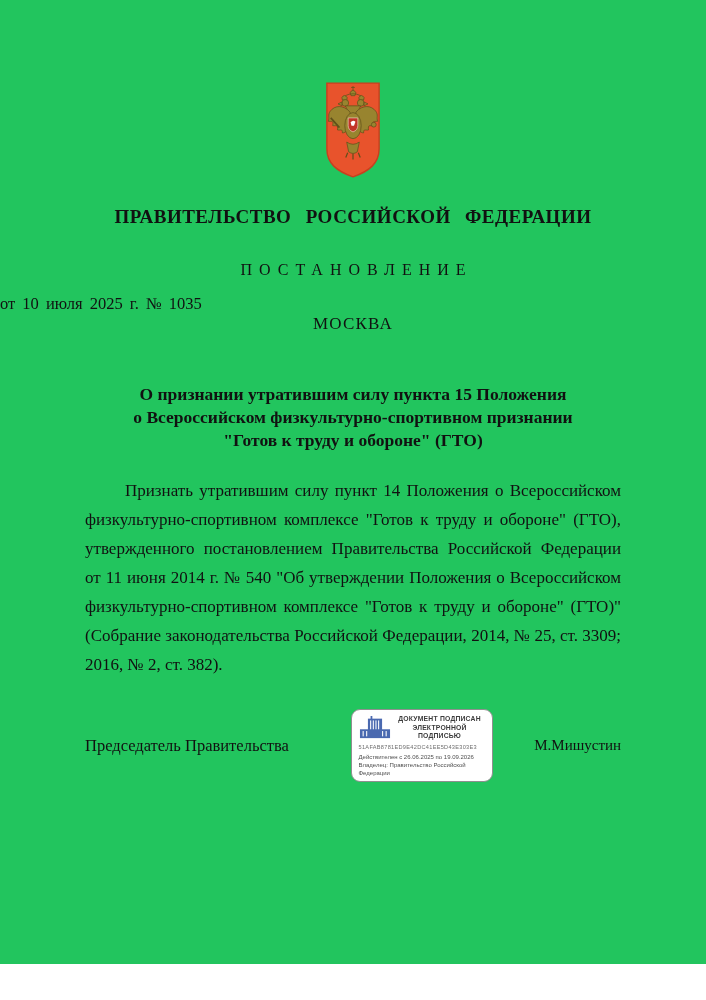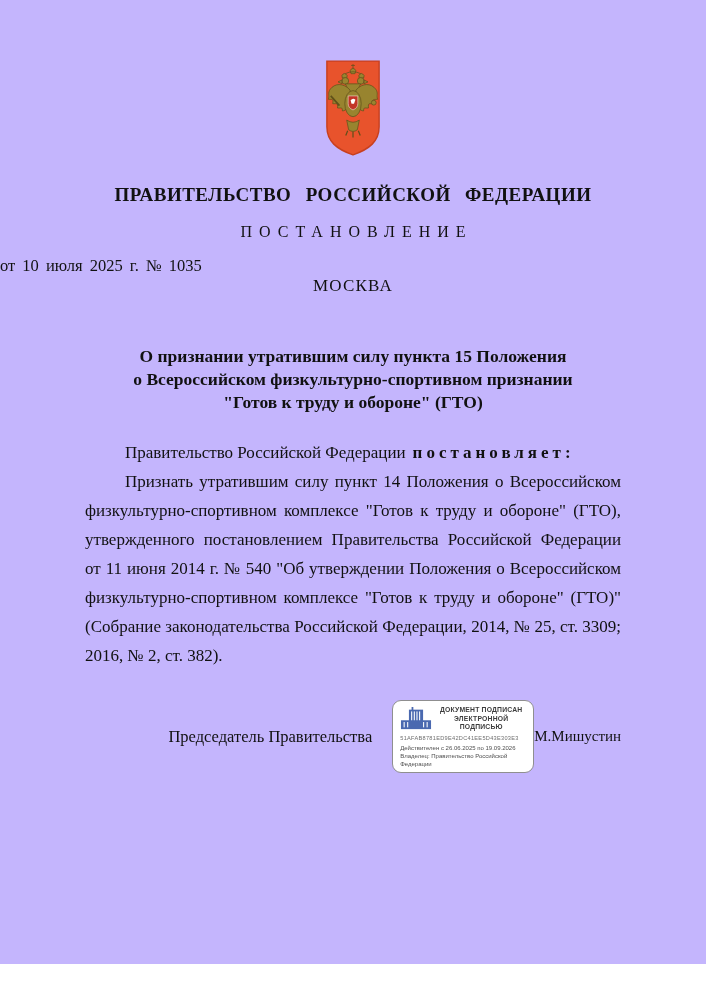--- a/index.html
+++ b/index.html
@@ -1,30 +1,30 @@
 <!DOCTYPE html>
 <html><head>
 <meta charset="utf-8">
 <style>
   html,body{margin:0;padding:0;background:#ffffff;}
   .page{
     width:706px;height:964px;box-sizing:border-box;
-    padding-top:58px;background:#c4b5fd;overflow:hidden;
+    padding-top:80px;background:#22c55e;overflow:hidden;
     font-family:"Liberation Serif","DejaVu Serif",serif;color:#111;
   }
   .emblem{width:58px;height:100px;margin:0 auto 26px;}
   .org{font-size:19px;font-weight:bold;text-align:center;word-spacing:9px;letter-spacing:.5px;}
-  .doctype{margin-top:17px;font-size:16px;letter-spacing:7px;text-align:center;text-indent:7px;}
+  .doctype{margin-top:33px;font-size:16px;letter-spacing:7px;text-align:center;text-indent:7px;}
   .dateline{margin-top:15px;font-size:16.5px;text-align:left;word-spacing:3px;}
   .city{font-size:17px;text-align:center;letter-spacing:1.2px;}
   .title{margin-top:49px;font-size:17.5px;font-weight:bold;text-align:center;line-height:23px;}
   .bodytext{margin:24px 85px 0;font-size:17px;line-height:29px;text-align:justify;}
   .para{margin:0;text-indent:40px;}
   .resolve{font-weight:bold;letter-spacing:4px;margin-left:7px;}
-  .sigrow{margin:30px 85px 0;display:flex;align-items:center;justify-content:flex-end;}
+  .sigrow{margin:30px 85px 0;display:flex;align-items:center;justify-content:space-between;}
   .sigpos{font-size:16.5px;line-height:21px;text-align:center;}
   .stamp{
     width:142px;box-sizing:border-box;border:1.5px solid #8f8f8f;border-radius:9px;
     padding:5px 7px 4px;margin-left:20px;
     font-family:"Liberation Sans","DejaVu Sans",sans-serif;background:#fff;
   }
   .stamp-head{display:flex;align-items:center;gap:4px;}
   .stamp-icon{flex:0 0 auto;display:inline-block;line-height:0;}
   .stamp-head-text{flex:1;font-size:6.8px;font-weight:bold;color:#3c3c3c;line-height:8.5px;letter-spacing:.2px;text-align:center;}
   .stamp-serial{font-size:5.6px;color:#6f6f6f;margin-top:3px;letter-spacing:.3px;white-space:nowrap;}
@@ -71,21 +71,20 @@
   <div class="dateline">от 10 июля 2025 г. № 1035</div>
   <div class="city">МОСКВА</div>
 
   <div class="title">
     <div>О признании утратившим силу пункта 15 Положения</div>
     <div>о Всероссийском физкультурно-спортивном признании</div>
     <div>"Готов к труду и обороне" (ГТО)</div>
   </div>
 
   <div class="bodytext">
-    <p class="para"><span>Правительство Российской Федерации</span><span class="resolve">постановляет:</span></p>
     <p class="para">Признать утратившим силу пункт 14 Положения о Всероссийском физкультурно-спортивном комплексе "Готов к труду и обороне" (ГТО), утвержденного постановлением Правительства Российской Федерации от 11 июня 2014 г. № 540 "Об утверждении Положения о Всероссийском физкультурно-спортивном комплексе "Готов к труду и обороне" (ГТО)" (Собрание законодательства Российской Федерации, 2014, № 25, ст. 3309; 2016, № 2, ст. 382).</p>
   </div>
 
   <div class="sigrow">
     <div class="sigpos">
       <div>Председатель Правительства</div>
     </div>
 
     <div class="stamp">
       <div class="stamp-head">

